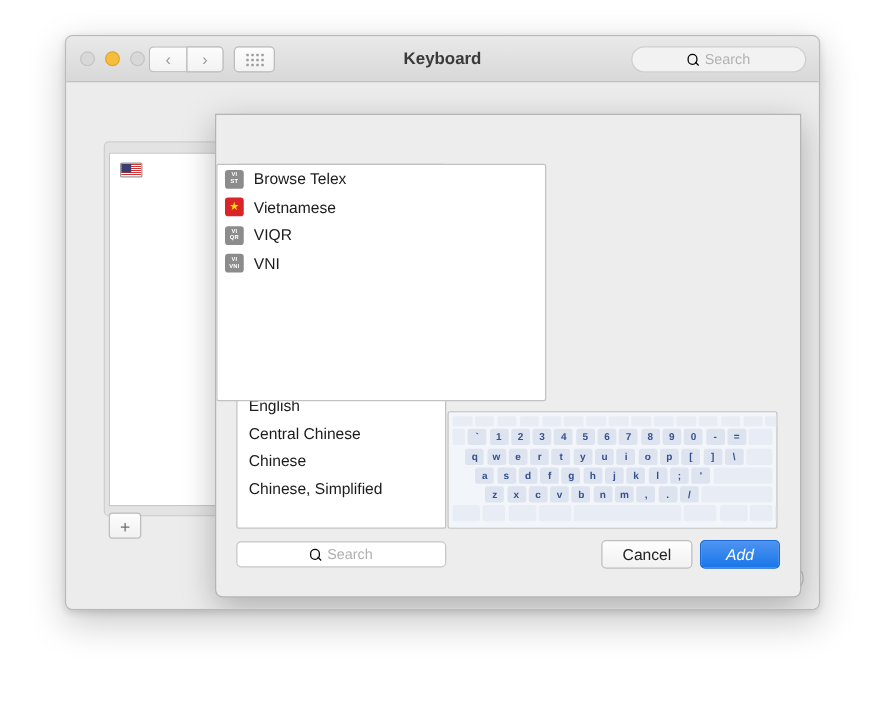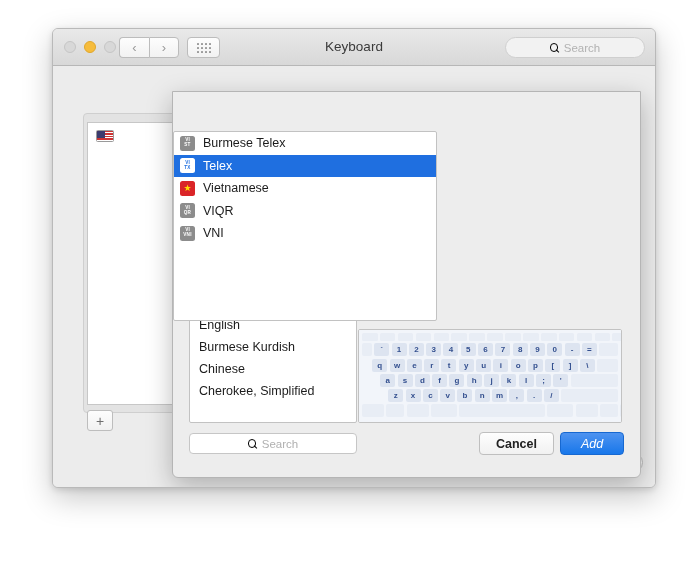--- a/index.html
+++ b/index.html
@@ -47,21 +47,21 @@
     width: 33px; height: 21px;
     background: linear-gradient(#fdfdfd,#f2f2f2);
     border: 1px solid #bcbcbc; border-radius: 4px;
     display: flex; align-items: center; justify-content: center;
   }
   .dots { display: grid; grid-template-columns: repeat(4, 2px); gap: 2px; }
   .dots i { width: 2px; height: 2px; background: #9d9d9d; display: block; border-radius: .5px; }
 
   .wtitle {
     position: absolute; left: 0; right: 0; top: 10px;
-    text-align: center; font-size: 13.5px; color: #3a3a3a;
+    text-align: center; font-size: 13.5px; color: #3a3a3a; font-weight: bold;
   }
   .tbsearch {
     position: absolute; right: 10px; top: 8px;
     width: 140px; height: 21px;
     background: #f2f2f2;
     border: 1px solid #cfcfcf; border-radius: 11px;
     display: flex; align-items: center; justify-content: center; gap: 5px;
   }
   .tbsearch .ph { font-size: 11.5px; color: #b2b2b2; }
 
@@ -216,21 +216,21 @@
     display: flex; align-items: center; justify-content: center; gap: 5px;
   }
   .sheet-search .ph { font-size: 11.5px; color: #b0b0b0; }
   .btn {
     position: absolute; top: 340px; height: 23px; padding: 0 16px;
     border-radius: 4px; font-size: 12.5px;
     display: flex; align-items: center; justify-content: center;
   }
   .btn.cancel {
     right: 86px; background: linear-gradient(#fefefe,#f1f1f1);
-    border: 1px solid #bfbfbf; color: #222; font-weight: bold;
+    border: 1px solid #bfbfbf; color: #222;
   }
   .btn.add {
     right: 16px; background: linear-gradient(#4e93f0,#1877ea);
     border: 1px solid #1768d0; color: #fff; min-width: 64px; font-style: italic;
   }
 
   .mag { display: inline-block; position: relative; width: 9px; height: 9px; }
   .mag::before {
     content: ""; position: absolute; left: 0; top: 0;
     width: 6.5px; height: 6.5px; border: 1.2px solid currentColor; border-radius: 50%;
@@ -304,43 +304,36 @@
             <div class="langrow">English</div>
             <div class="langrow sel">Vietnamese</div>
             <div class="langsep"></div>
             <div class="langrow">Ainu</div>
             <div class="langrow">Arabic</div>
             <div class="langrow">Armenian</div>
             <div class="langrow">Azerbaijani</div>
             <div class="langrow">Belarusian</div>
             <div class="langrow">Bengali</div>
             <div class="langrow">English</div>
-            <div class="langrow">Burmese Kurdish</div>
+            <div class="langrow">Central Chinese</div>
             <div class="langrow">Chinese</div>
-            <div class="langrow">Cherokee, Simplified</div>
+            <div class="langrow">Chinese, Simplified</div>
           </div>
         <div class="scrollbar">
           <div class="thumb"></div>
         </div>
       </div>
 
       <div class="srcbox" id="src-list">
           <div class="srcrow">
             <span class="icon-badge">
               <span>VI</span>
               <span>ST</span>
             </span>
-            <span>Burmese Telex</span>
-          </div>
-          <div class="srcrow sel">
-            <span class="icon-badge sel-icon">
-              <span>VI</span>
-              <span>TX</span>
-            </span>
-            <span>Telex</span>
+            <span>Browse Telex</span>
           </div>
           <div class="srcrow">
             <span class="icon-flag">★</span>
             <span>Vietnamese</span>
           </div>
           <div class="srcrow">
             <span class="icon-badge">
               <span>VI</span>
               <span>QR</span>
             </span>

